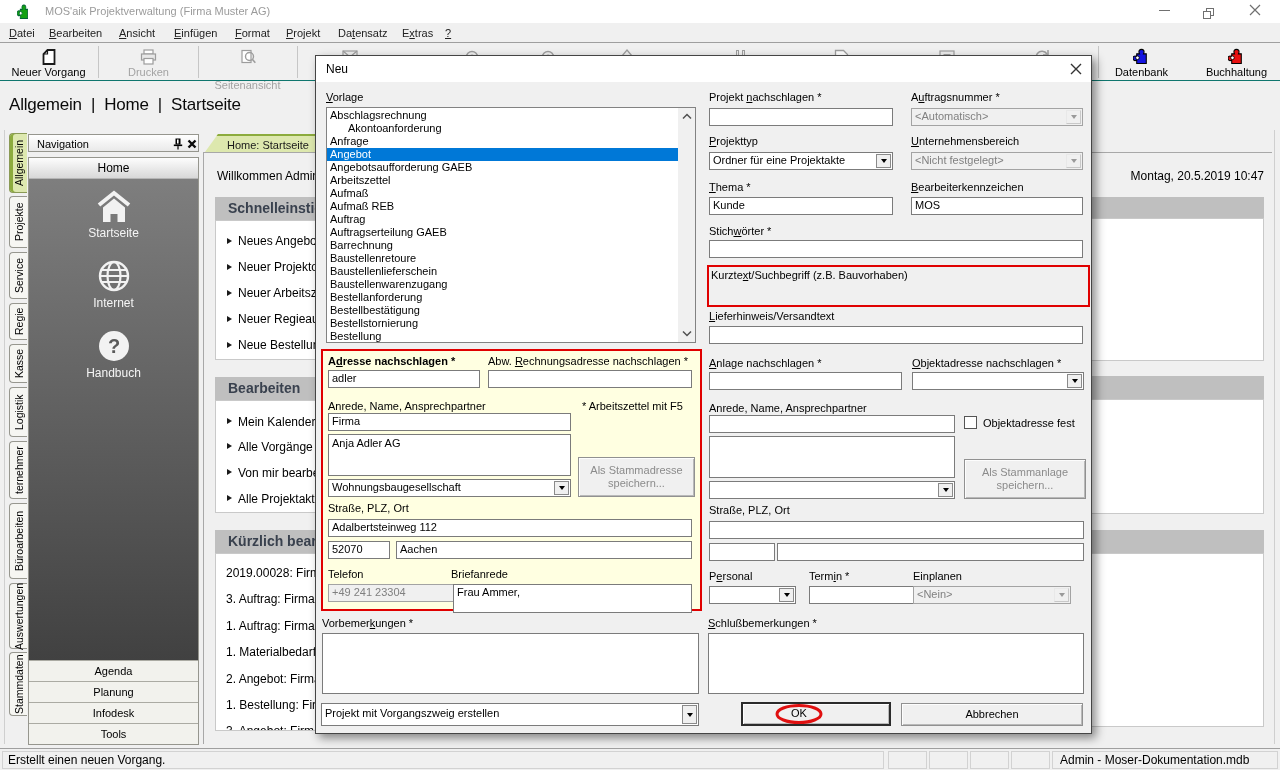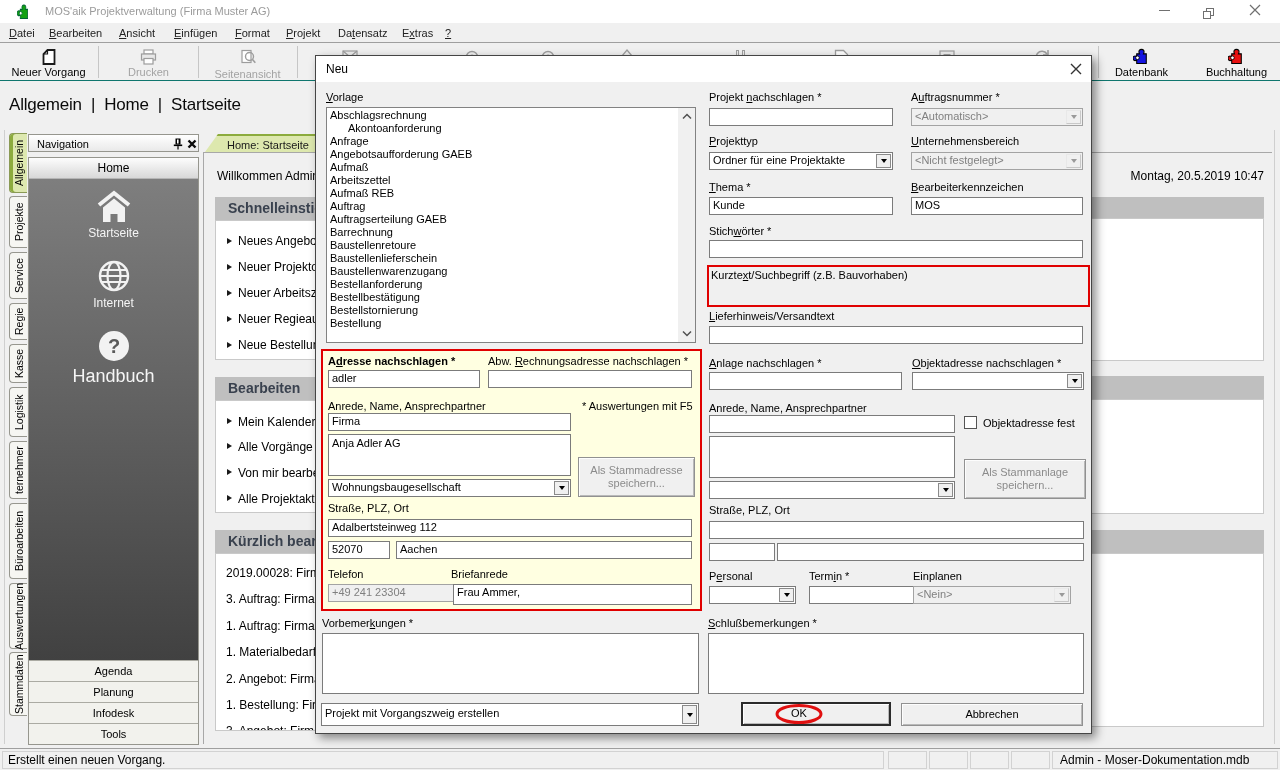--- a/index.html
+++ b/index.html
@@ -68,21 +68,21 @@
     <rect x="4" y="9.5" width="9" height="5.5" fill="#fff" stroke="#9d9d9d" stroke-width="1.2"></rect>
   </svg>
   <div class="lbl" style="left:100px;top:23px;width:97px;text-align:center;color:#a3a3a3">Drucken</div>
   <div class="abs" style="left:198px;top:3px;width:1px;height:32px;background:#c6c6c6"></div>
 
   <svg class="abs" style="left:240px;top:6px" width="16" height="16" viewBox="0 0 16 16">
     <rect x="2" y="1.5" width="9" height="12" fill="#fff" stroke="#9d9d9d" stroke-width="1.2"></rect>
     <circle cx="9.5" cy="7.5" r="4" fill="none" stroke="#9d9d9d" stroke-width="1.4"></circle>
     <path d="M12.3 10.3 l3 3.5" stroke="#9d9d9d" stroke-width="1.6"></path>
   </svg>
-  <div class="lbl" style="left:199px;top:25px;width:97px;text-align:center;color:#a3a3a3">Seitenansicht</div>
+  <div class="lbl" style="left:199px;top:36px;width:97px;text-align:center;color:#a3a3a3">Seitenansicht</div>
   <div class="abs" style="left:297px;top:3px;width:1px;height:32px;background:#c6c6c6"></div>
 
   <svg class="abs" style="left:342px;top:7px" width="16" height="14" viewBox="0 0 16 14">
       <rect x="1" y="1" width="14" height="11" fill="#ececec" stroke="#9d9d9d" stroke-width="1.2"></rect>
       <path d="M1 1 l7 6 l7-6" fill="none" stroke="#9d9d9d" stroke-width="1.2"></path>
     </svg>
   <svg class="abs" style="left:464px;top:6px" width="16" height="16" viewBox="0 0 16 16">
       <circle cx="8" cy="8" r="5.5" fill="none" stroke="#9d9d9d" stroke-width="1.4"></circle>
       <circle cx="8" cy="8" r="2" fill="none" stroke="#9d9d9d" stroke-width="1.2"></circle>
     </svg>
@@ -183,21 +183,21 @@
       <circle cx="16" cy="16" r="14" fill="none" stroke="#f2f2f2" stroke-width="2.4"></circle>
       <ellipse cx="16" cy="16" rx="6.5" ry="14" fill="none" stroke="#f2f2f2" stroke-width="2.2"></ellipse>
       <path d="M3.5 10 h25 M2 16 h28 M3.5 22 h25" stroke="#f2f2f2" stroke-width="2.2" fill="none"></path>
     </svg>
     <div class="abs" style="left:0;top:117px;width:169px;text-align:center;font-size:12px;color:#f5f5f5">Internet</div>
 
     <svg class="abs" style="left:69px;top:151px" width="32" height="32" viewBox="0 0 32 32">
       <circle cx="16" cy="16" r="15" fill="#f2f2f2"></circle>
       <text x="16" y="23" font-family="Liberation Sans" font-size="20" font-weight="bold" fill="#5a5a5a" text-anchor="middle">?</text>
     </svg>
-    <div class="abs" style="left:0;top:187px;width:169px;text-align:center;font-size:18px;color:#f5f5f5">Handbuch</div>
+    <div class="abs" style="left:0;top:187px;width:169px;text-align:center;font-size:12px;color:#f5f5f5">Handbuch</div>
   </div>
   <div class="abs" style="left:0;top:502px;width:169px;height:21px;background:#f2f2ed;border-top:1px solid #ababa3;text-align:center;font-size:11px;line-height:20px">Agenda</div>
   <div class="abs" style="left:0;top:523px;width:169px;height:21px;background:#f2f2ed;border-top:1px solid #ababa3;text-align:center;font-size:11px;line-height:20px">Planung</div>
   <div class="abs" style="left:0;top:544px;width:169px;height:21px;background:#f2f2ed;border-top:1px solid #ababa3;text-align:center;font-size:11px;line-height:20px">Infodesk</div>
   <div class="abs" style="left:0;top:565px;width:169px;height:21px;background:#f2f2ed;border-top:1px solid #ababa3;text-align:center;font-size:11px;line-height:20px">Tools</div>
 </div>
 
 <div class="abs" style="left:203px;top:152px;width:1069px;height:592px;border-left:1px solid #a8a8a8;border-top:1px solid #a8a8a8;background:#f0f0f0;overflow:hidden">
   <div class="abs" style="left:13px;top:16px;font-size:12px">Willkommen Administrator bei MOS'aik!</div>
   <div class="abs" style="right:8px;top:16px;font-size:12px">Montag, 20.5.2019 10:47</div>
@@ -267,23 +267,24 @@
         <path d="M1 1 L11 11 M11 1 L1 11" stroke="#333" stroke-width="1.4"></path>
       </svg>
   </div>
 
   <div class="lbl" style="left:10px;top:35px"><span class="u">V</span>orlage</div>
   <div class="abs" style="left:10px;top:51px;width:370px;height:236px;background:#fff;border:1px solid #828282">
     <div class="abs" style="left:0;top:1px;width:350px;font-size:11px;line-height:13px">
       <div style="padding-left:3px">Abschlagsrechnung</div>
       <div style="padding-left:21px">Akontoanforderung</div>
       <div style="padding-left:3px">Anfrage</div>
+      <div style="padding-left:3px;background:#0078d7;color:#fff;width:352px">Angebot</div>
       <div style="padding-left:3px">Angebotsaufforderung GAEB</div>
+      <div style="padding-left:3px">Arbeitszettel</div>
       <div style="padding-left:3px">Aufmaß</div>
-      <div style="padding-left:3px">Arbeitszettel</div>
       <div style="padding-left:3px">Aufmaß REB</div>
       <div style="padding-left:3px">Auftrag</div>
       <div style="padding-left:3px">Auftragserteilung GAEB</div>
       <div style="padding-left:3px">Barrechnung</div>
       <div style="padding-left:3px">Baustellenretoure</div>
       <div style="padding-left:3px">Baustellenlieferschein</div>
       <div style="padding-left:3px">Baustellenwarenzugang</div>
       <div style="padding-left:3px">Bestellanforderung</div>
       <div style="padding-left:3px">Bestellbestätigung</div>
       <div style="padding-left:3px">Bestellstornierung</div>
@@ -330,35 +331,35 @@
 
   <div class="lbl" style="left:393px;top:254px"><span class="u">L</span>ieferhinweis/Versandtext</div>
   <div class="fld" style="left:393px;top:270px;width:374px;height:18px"></div>
 
   <div class="abs" style="left:5px;top:293px;width:381px;height:262px;border:2px solid #e00000;background:#ffffe1">
     <div class="lbl" style="left:5px;top:4px;font-weight:bold">A<span class="u">d</span>resse nachschlagen *</div>
     <div class="fld" style="left:5px;top:19px;width:152px;height:18px">adler</div>
     <div class="lbl" style="left:165px;top:4px">Abw. <span class="u">R</span>echnungsadresse nachschlagen *</div>
     <div class="fld" style="left:165px;top:19px;width:204px;height:18px"></div>
     <div class="lbl" style="left:5px;top:49px">Anrede, Name, Ansprechpartner</div>
-    <div class="lbl" style="left:259px;top:49px">* Auswertungen mit F5</div>
+    <div class="lbl" style="left:259px;top:49px">* Arbeitszettel mit F5</div>
     <div class="fld" style="left:5px;top:62px;width:243px;height:18px">Firma</div>
     <div class="ml" style="left:5px;top:83px;width:243px;height:42px;font-size:11px;line-height:13px;padding:2px 3px">Anja Adler AG</div>
     <div class="fld" style="left:5px;top:128px;width:243px;height:18px">Wohnungsbaugesellschaft<div class="cbtn">
           <div class="arr"></div>
         </div></div>
     <div class="btn3d" style="left:255px;top:106px;width:117px;height:40px;color:#8b8b8b">Als Stammadresse<br>speichern...</div>
     <div class="lbl" style="left:5px;top:151px">Straße, PLZ, Ort</div>
     <div class="fld" style="left:5px;top:168px;width:364px;height:18px">Adalbertsteinweg 112</div>
     <div class="fld" style="left:5px;top:190px;width:62px;height:18px">52070</div>
     <div class="fld" style="left:73px;top:190px;width:296px;height:18px">Aachen</div>
     <div class="lbl" style="left:5px;top:217px">Telefon</div>
     <div class="lbl" style="left:128px;top:217px">Briefanrede</div>
     <div class="fld dis" style="left:5px;top:233px;width:128px;height:18px">+49 241 23304</div>
-    <div class="fld" style="left:130px;top:233px;width:239px;height:21px">Frau Ammer,</div>
+    <div class="fld" style="left:130px;top:233px;width:239px;height:29px">Frau Ammer,</div>
   </div>
 
   <div class="lbl" style="left:393px;top:301px"><span class="u">A</span>nlage nachschlagen *</div>
   <div class="fld" style="left:393px;top:316px;width:193px;height:18px"></div>
   <div class="lbl" style="left:596px;top:301px"><span class="u">O</span>bjektadresse nachschlagen *</div>
   <div class="fld" style="left:596px;top:316px;width:172px;height:18px">
       <div class="cbtn">
         <div class="arr"></div>
       </div>
     </div>

